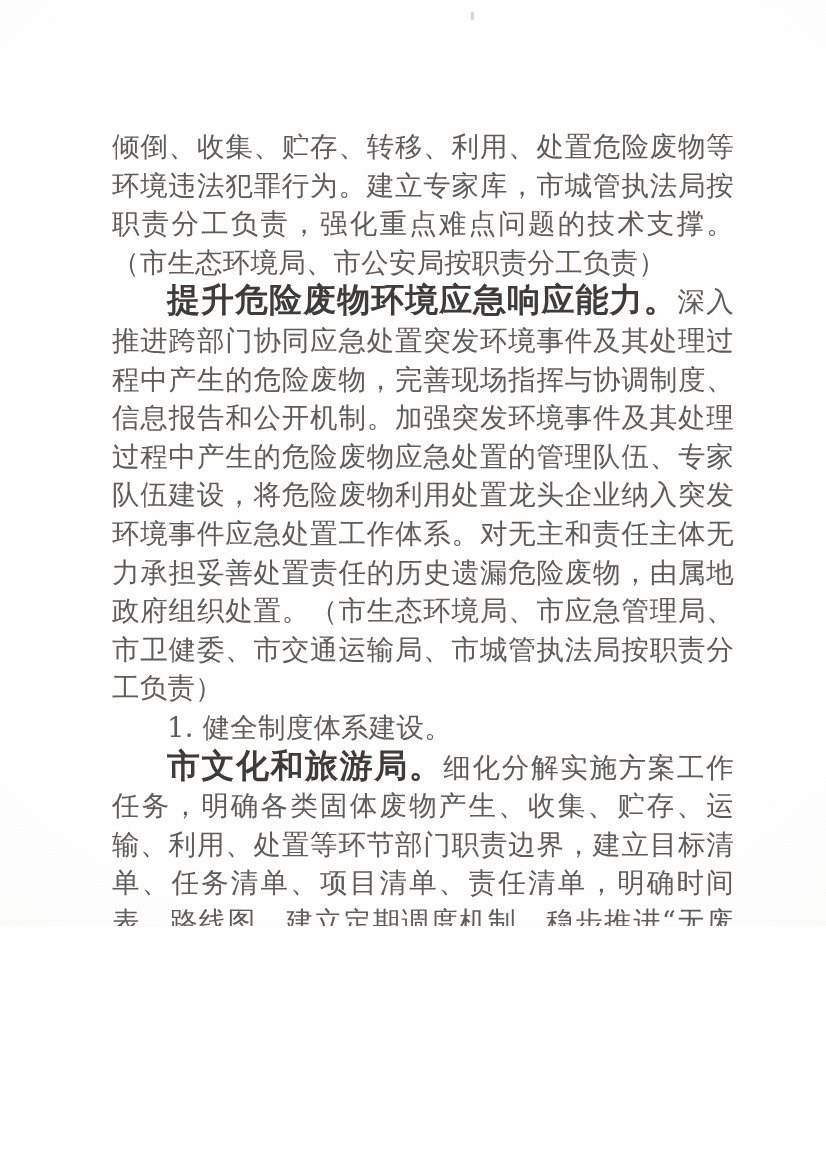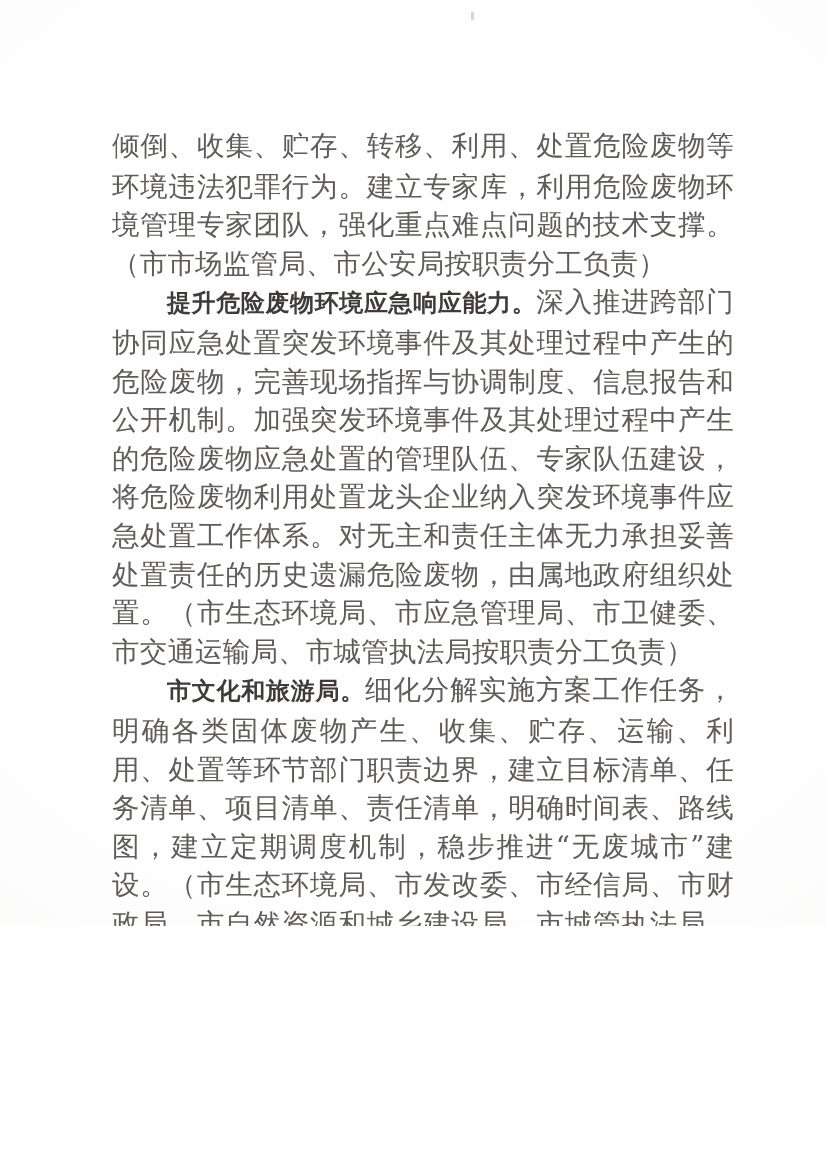--- a/index.html
+++ b/index.html
@@ -68,21 +68,21 @@
 
   p.indent {
     text-indent: 55px;
   }
 
   b.hei {
     font-family: "DejaVu Sans", "Liberation Sans", sans-serif;
     font-weight: 700;
     color: #3e3b39;
     letter-spacing: 0px;
-    font-size: 24px;
+    font-size: 33px;
   }
 
   .page-number {
     position: absolute;
     left: 104px;
     top: 1036px;
     font-family: "DejaVu Serif", "Liberation Serif", serif;
     font-size: 21px;
     color: #8c8884;
     letter-spacing: 2px;
@@ -104,28 +104,31 @@
 
 <div class="page">
 
   <div class="paper-tint"></div>
 
   <div class="scan-speck">ııı</div>
 
   <div class="text-block">
 
     <p class="para">
-      <b class="hei"></b><span>倾倒、收集、贮存、转移、利用、处置危险废物等环境违法犯罪行为。建立专家库，利用危险废物环境管理专家团队，强化重点难点问题的技术支撑。（市市场监管局、市公安局按职责分工负责）</span>
+      <b class="hei"></b><span>倾倒、收集、贮存、转移、利用、处置危险废物等环境违法犯罪行为。建立专家库，市城管执法局按职责分工负责，强化重点难点问题的技术支撑。（市生态环境局、市公安局按职责分工负责）</span>
     </p>
 
     <p class="para indent">
       <b class="hei">提升危险废物环境应急响应能力。</b><span>深入推进跨部门协同应急处置突发环境事件及其处理过程中产生的危险废物，完善现场指挥与协调制度、信息报告和公开机制。加强突发环境事件及其处理过程中产生的危险废物应急处置的管理队伍、专家队伍建设，将危险废物利用处置龙头企业纳入突发环境事件应急处置工作体系。对无主和责任主体无力承担妥善处置责任的历史遗漏危险废物，由属地政府组织处置。（市生态环境局、市应急管理局、市卫健委、市交通运输局、市城管执法局按职责分工负责）</span>
     </p>
 
 
+    <p class="para indent">
+      <b class="hei"></b><span>1. 健全制度体系建设。</span>
+    </p>
 
     <p class="para indent">
       <b class="hei">市文化和旅游局。</b><span>细化分解实施方案工作任务，明确各类固体废物产生、收集、贮存、运输、利用、处置等环节部门职责边界，建立目标清单、任务清单、项目清单、责任清单，明确时间表、路线图，建立定期调度机制，稳步推进“无废城市”建设。（市生态环境局、市发改委、市经信局、市财政局、市自然资源和城乡建设局、市城管执法局、市住房和城市更新局、市农业农村局、市商务局、市卫健委、市市场监管局、市邮政业发展中心、市文化和旅游局、市税务局按职责分工负责）</span>
     </p>
 
   </div>
 
   <div class="page-number">— 28 —</div>
 
   <div class="noise"></div>

